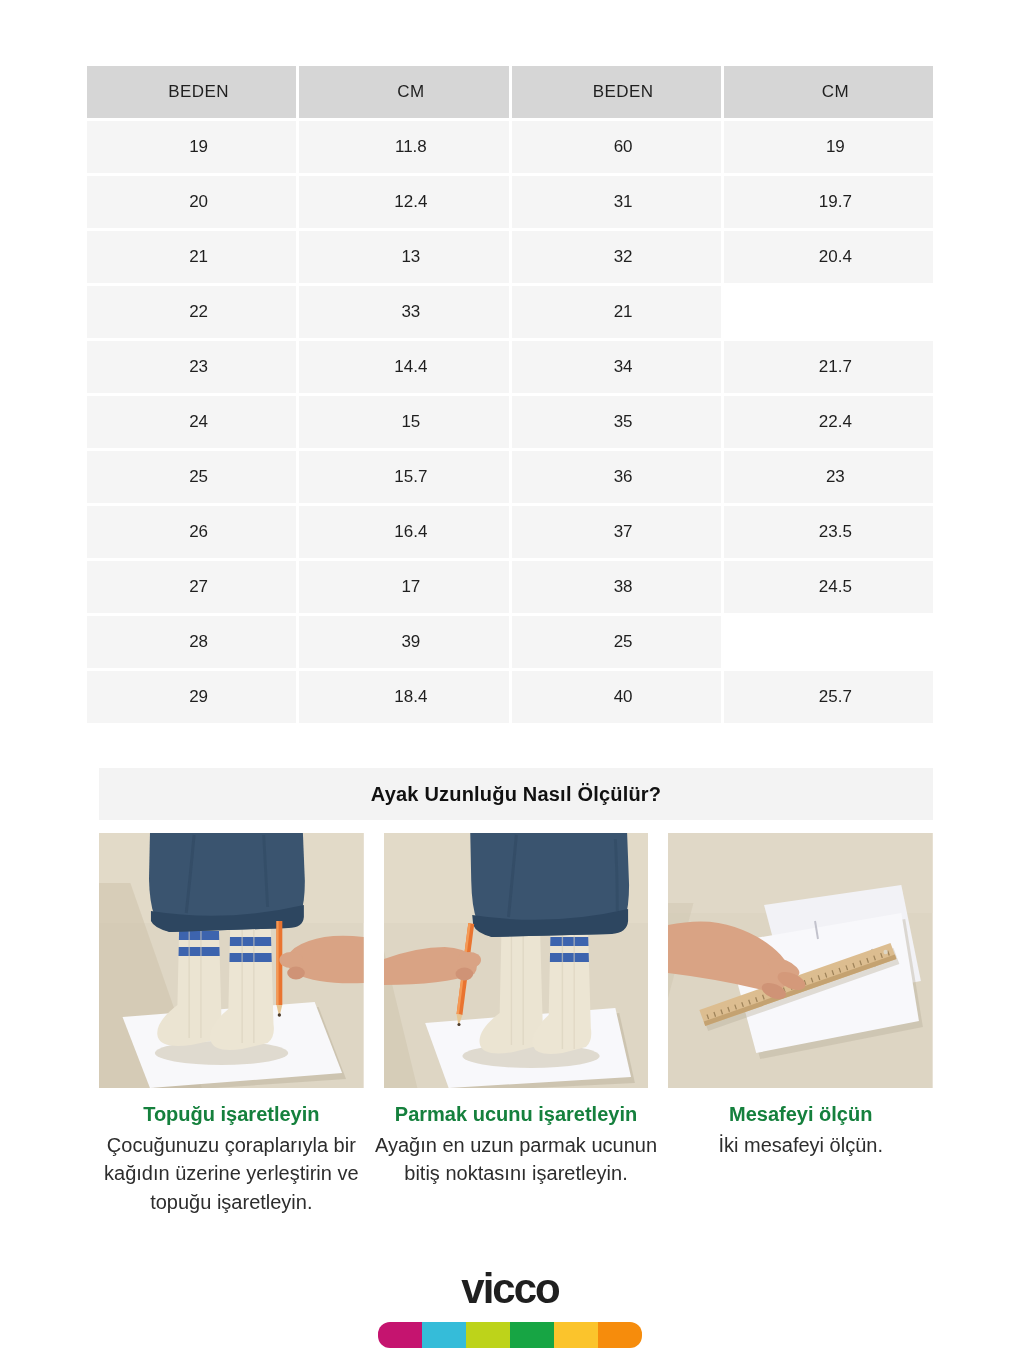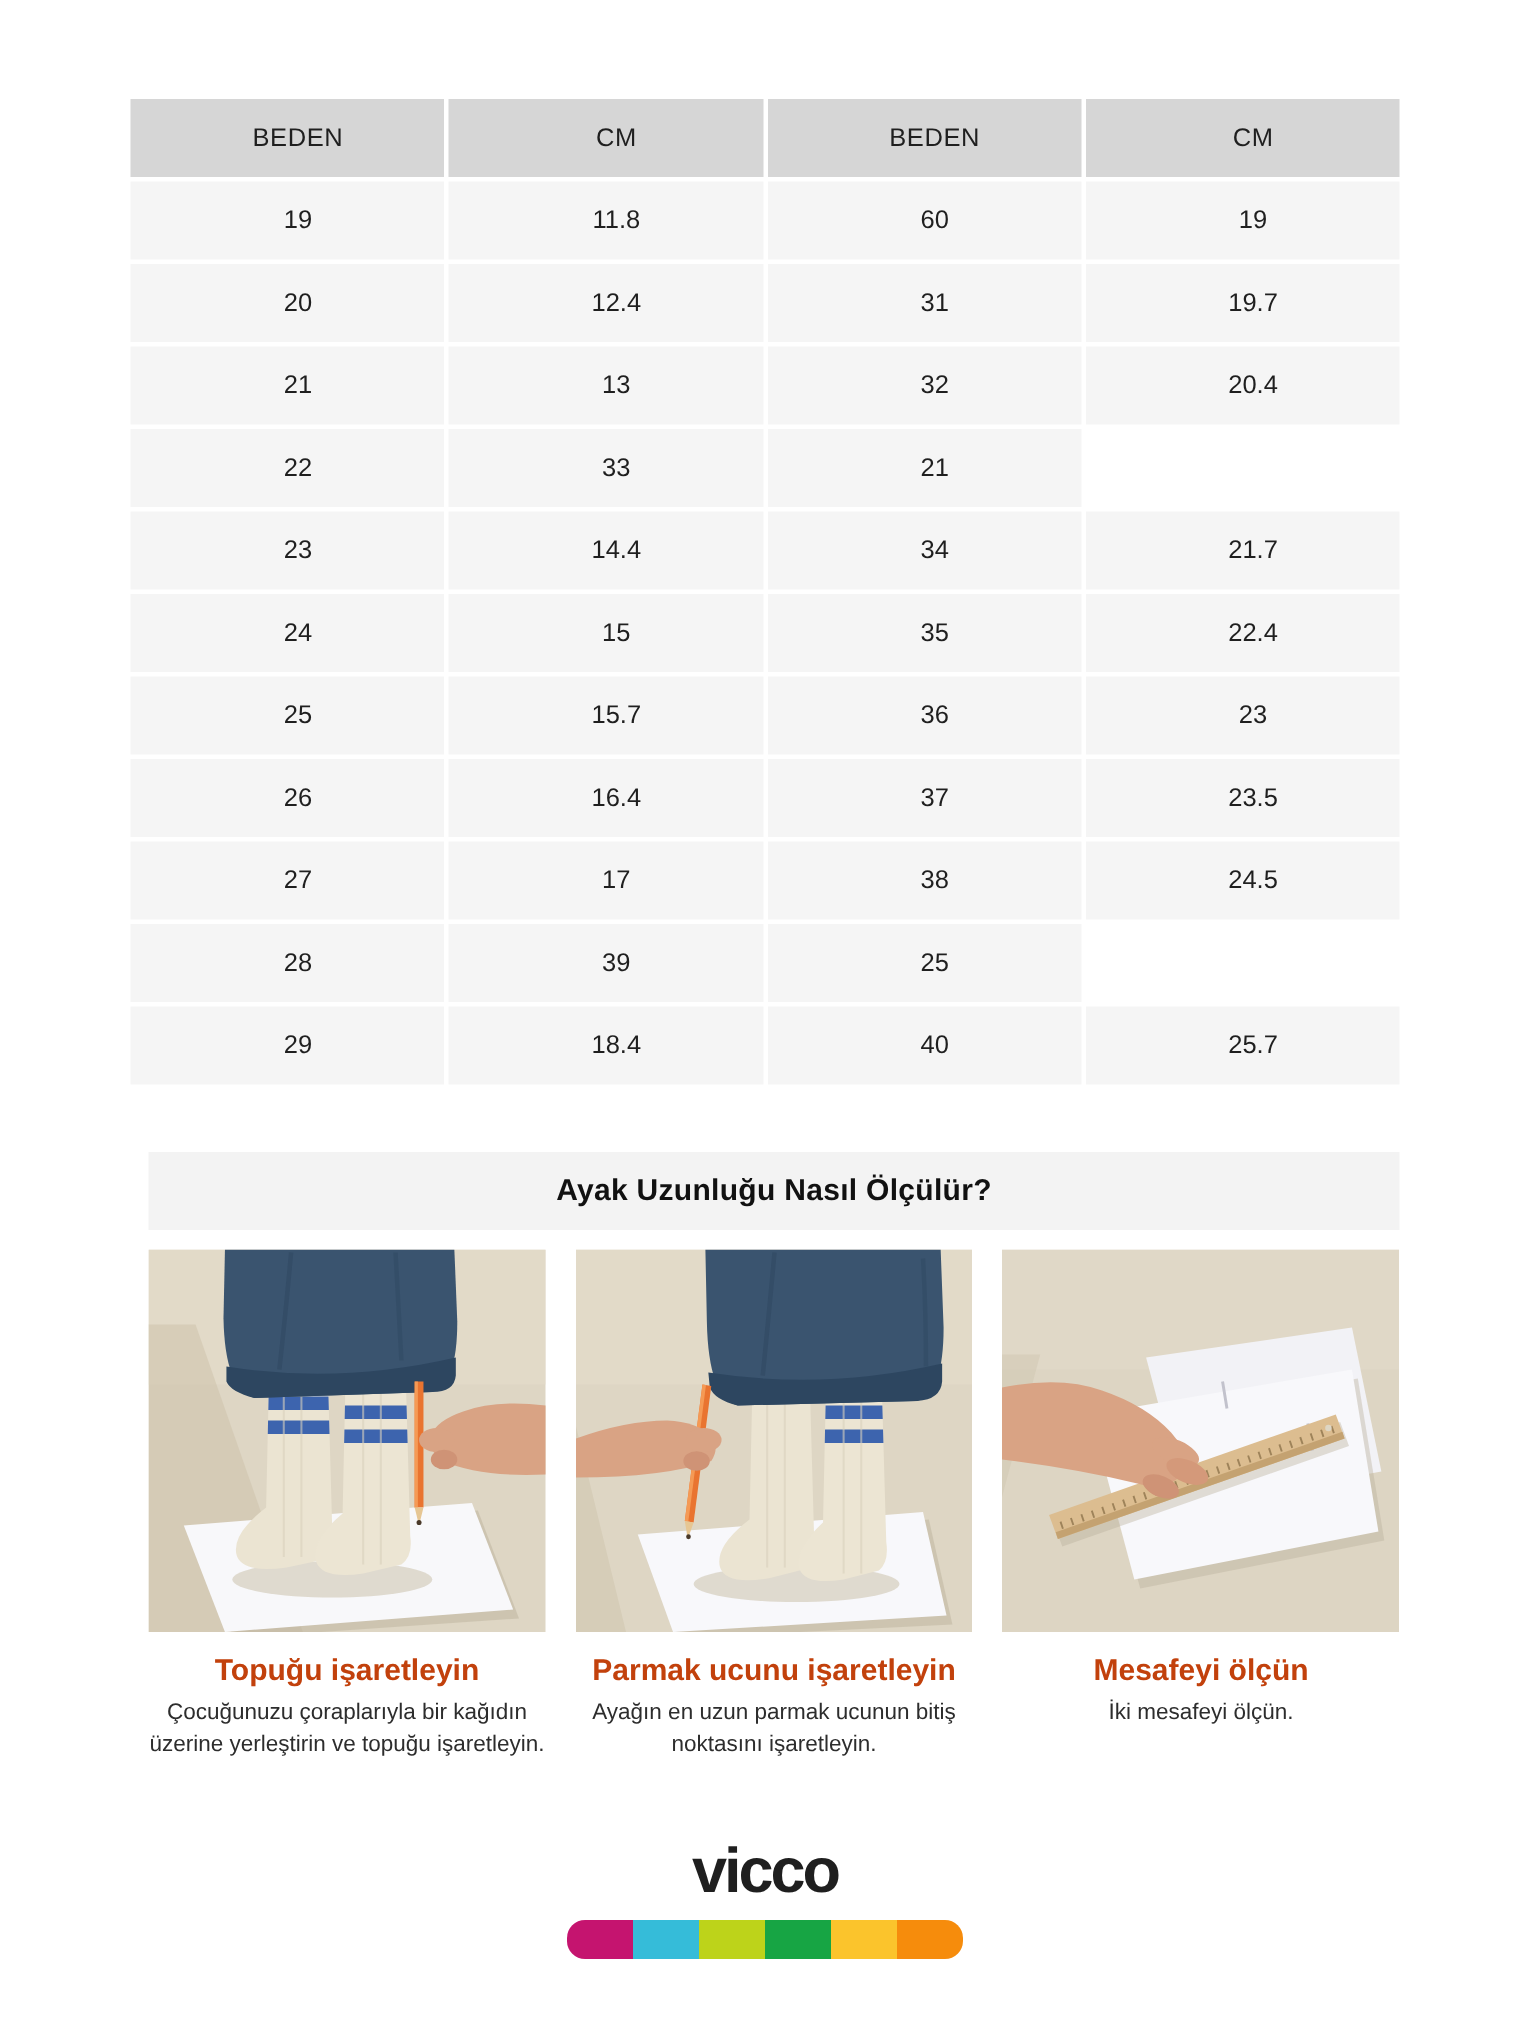--- a/index.html
+++ b/index.html
@@ -21,22 +21,22 @@
     height:52px;display:flex;align-items:center;justify-content:center;
     background:#f5f5f5;font-size:17px;color:#1f1f1f;padding-left:14px;
   }
   .t-row.head>div{background:#d6d6d6;letter-spacing:.4px;}
 
   
   .measure{margin-top:45px;padding-left:12px;}
   .steps{display:flex;gap:20px;margin-top:13px;}
   .step{flex:1;min-width:0;}
   .photo{display:block;width:100%;height:255px;}
-  .step-title{margin-top:15px;text-align:center;font-size:20px;font-weight:bold;color:#c2410c;}
-  .step-desc{margin:5px -12px 0;text-align:center;font-size:15px;line-height:1.42;color:#2d2d2d;}
+  .step-title{margin-top:15px;text-align:center;font-size:20px;font-weight:bold;color:#15803d;}
+  .step-desc{margin:5px -12px 0;text-align:center;font-size:20px;line-height:1.42;color:#2d2d2d;}
 
   
   .footer{margin-top:52px;text-align:center;}
   .brand{font-size:42px;line-height:1;font-weight:bold;letter-spacing:-2px;color:#1f1f1f;}
   .color-bar{width:264px;height:26px;margin:12px auto 0;border-radius:12px;overflow:hidden;display:flex;}
   .bar-seg{flex:1;}
 </style>
 </head>
 <body>
 

